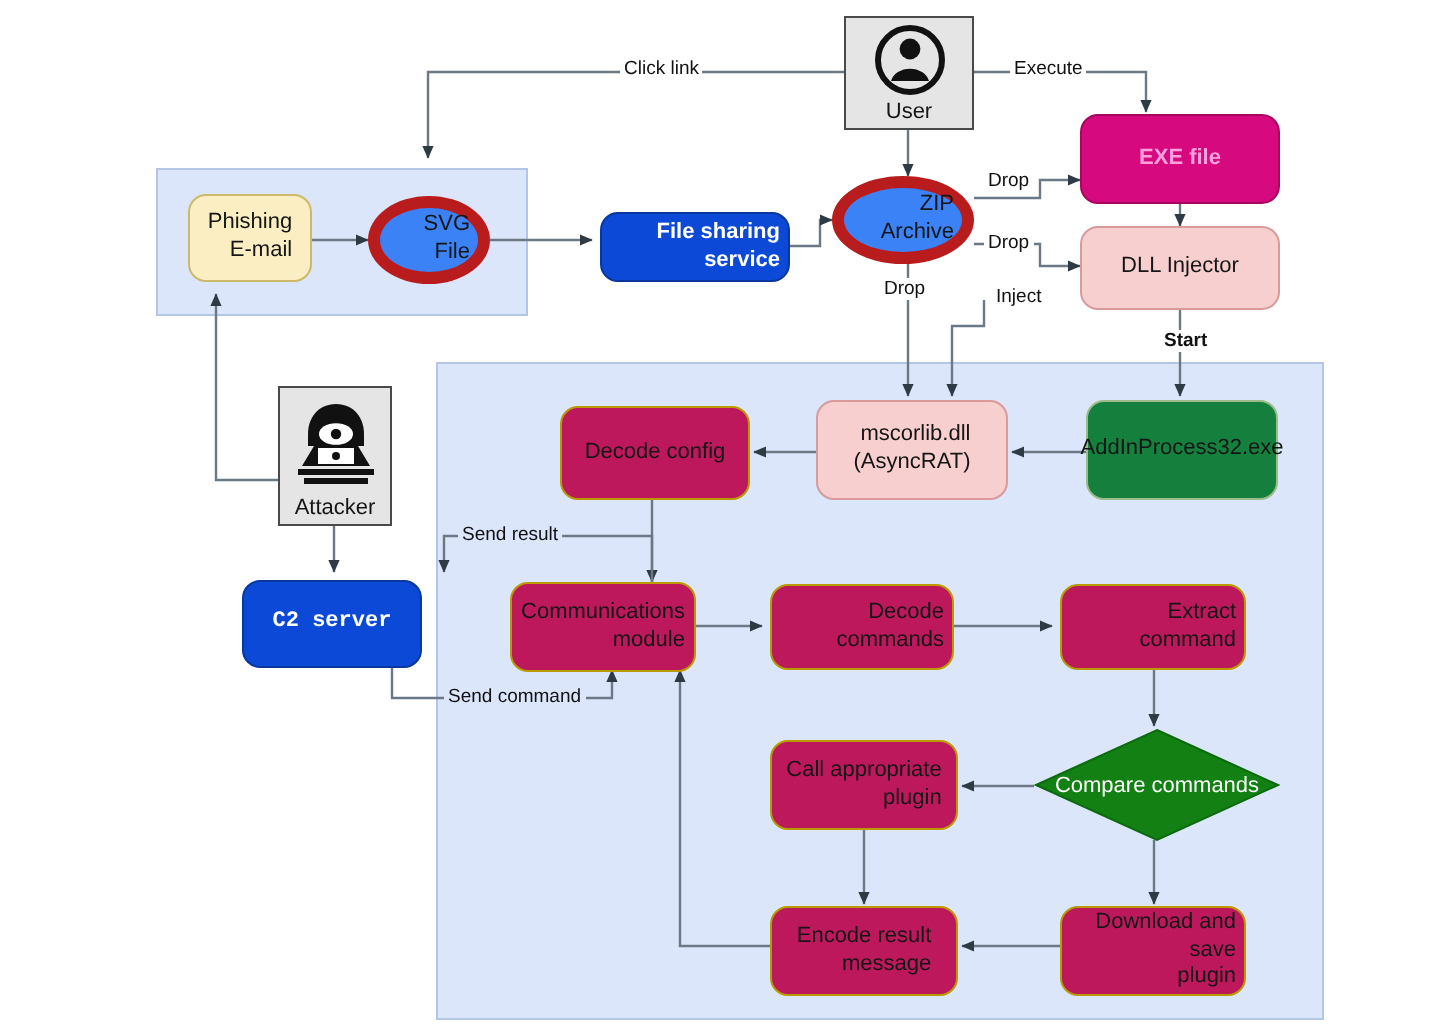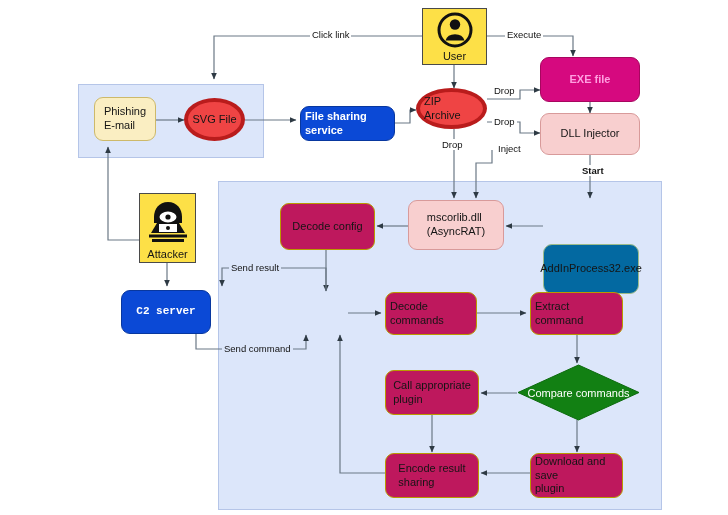--- a/index.html
+++ b/index.html
@@ -3,40 +3,40 @@
 <meta charset="utf-8">
 <style>
   html,body{margin:0;padding:0;background:#ffffff;}
   body{width:728px;height:515px;overflow:hidden;
        font-family:"Liberation Sans","DejaVu Sans",sans-serif;}
   #stage{position:relative;width:728px;height:515px;background:#fff;}
 
   .group{position:absolute;background:#dce6fa;border:1px solid #b5c5e8;}
 
   .node{position:absolute;box-sizing:border-box;display:flex;
-        align-items:center;justify-content:center;text-align:left;
+        align-items:center;justify-content:center;text-align:right;
         font-size:11px;line-height:1.25;color:#1a1a1a;padding:16px 4px;}
 
   .rounded{border-radius:9px;}
   .n-yellow{background:#be185d;border:1px solid #b99a00;color:#151515;}
   .n-blue{background:#0b49d6;border:1px solid #08379f;color:#ffffff;font-weight:bold;}
   .n-pink-dark{background:#d6097f;border:1px solid #a7065f;color:#ff9fe0;font-weight:bold;}
   .n-pink-light{background:#f8cfcf;border:1px solid #d89a9a;color:#151515;}
   .n-cream{background:#faeec2;border:1px solid #cdb96a;color:#151515;}
-  .n-green-light{background:#0369a1;border:1px solid #9cbb8a;color:#151515;margin-top:44px;}
-
-  .ellipse{background:#ef4444;border:4px solid #b91c1c;border-radius:50%;
+  .n-green-light{background:#15803d;border:1px solid #9cbb8a;color:#151515;}
+
+  .ellipse{background:#3b82f6;border:6px solid #b91c1c;border-radius:50%;
            color:#151515;}
 
   .diamond{position:absolute;}
   .diamond .dlabel{position:absolute;left:0;top:0;width:100%;height:100%;
         display:flex;align-items:center;justify-content:center;
         font-size:11px;color:#ffffff;pointer-events:none;}
 
-  .iconbox{position:absolute;box-sizing:border-box;background:#fde047;
+  .iconbox{position:absolute;box-sizing:border-box;background:#e5e5e5;
            border:1px solid #4a4a4a;display:flex;flex-direction:column;
            align-items:center;justify-content:flex-start;}
   .iconbox .glyph{flex:1;display:flex;align-items:center;justify-content:center;}
   .iconbox .cap{font-size:11px;color:#151515;padding-bottom:2px;}
 
   .edgelabel{position:absolute;font-size:9.5px;color:#111;background:#fff;
              padding:0 2px;white-space:nowrap;}
   .edgelabel.onblue{background:#dce6fa;}
 
   svg.wires{position:absolute;left:0;top:0;width:728px;height:515px;
@@ -176,20 +176,26 @@
     <span>
       <span>mscorlib.dll</span><br>
       <span>(AsyncRAT)</span>
     </span>
   </div>
 
   <div class="node rounded n-yellow" style="left:280px;top:203px;width:95px;height:47px;">
     <span>Decode config</span>
   </div>
 
+  <div class="node rounded n-yellow" style="left:255px;top:291px;width:93px;height:45px;">
+    <span>
+      <span>Communications</span><br>
+      <span>module</span>
+    </span>
+  </div>
 
   <div class="node rounded n-yellow" style="left:385px;top:292px;width:92px;height:43px;">
     <span>Decode commands</span>
   </div>
 
   <div class="node rounded n-yellow" style="left:530px;top:292px;width:93px;height:43px;">
     <span>Extract command</span>
   </div>
 
   <div class="diamond" style="left:517px;top:364px;width:123px;height:57px;">
@@ -209,21 +215,21 @@
   <div class="node rounded n-yellow" style="left:530px;top:453px;width:93px;height:45px;">
     <span>
       <span>Download and save</span><br>
       <span>plugin</span>
     </span>
   </div>
 
   <div class="node rounded n-yellow" style="left:385px;top:453px;width:94px;height:45px;">
     <span>
       <span>Encode result</span><br>
-      <span>sharing</span>
+      <span>message</span>
     </span>
   </div>
 
   <div class="node rounded n-blue" style="left:121px;top:290px;width:90px;height:44px;font-family:Liberation Mono, monospace;">
     <span>C2 server</span>
   </div>
 
   <div class="edgelabel" style="left:310px;top:29px;">Click link</div>
   <div class="edgelabel" style="left:505px;top:29px;">Execute</div>
   <div class="edgelabel" style="left:492px;top:85px;">Drop</div>

